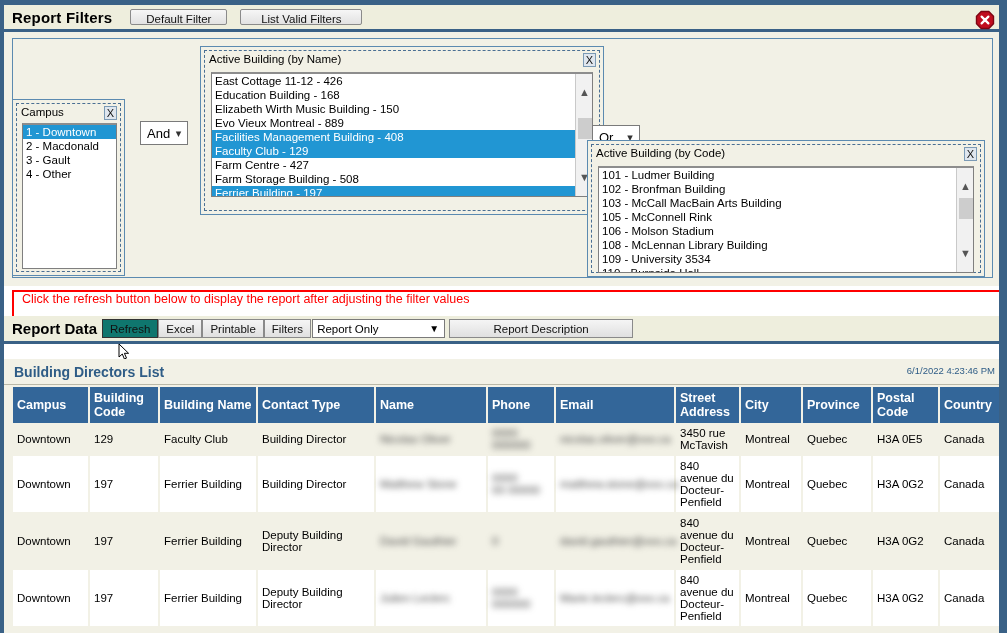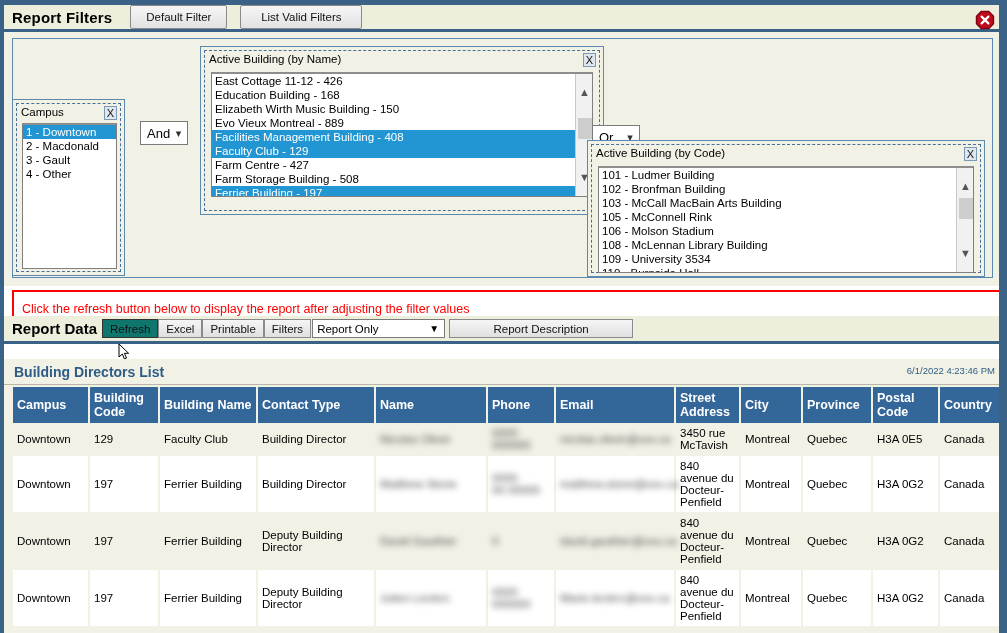--- a/index.html
+++ b/index.html
@@ -34,21 +34,21 @@
     margin-left: 8px; margin-right: 8px;
     color: #000; letter-spacing: .2px;
   }
   .btn {
     background: linear-gradient(#f6f6f6, #e2e2e2);
     border: 1px solid #8a8a8a;
     border-radius: 2px;
     font-size: 11.5px;
     color: #111;
     padding: 3px 8px;
-    height: 24px;
+    height: 16px;
     line-height: 13px;
     cursor: pointer;
     font-family: "Liberation Sans", sans-serif;
     white-space: nowrap;
   }
   .btn.wide1 { width: 97px; }
   .btn.wide2 { width: 122px; margin-left: 3px; }
 
   .close-badge {
     position: absolute; right: 8px; top: 5px;
@@ -169,21 +169,21 @@
     background: #cdcdcd;
     cursor: pointer;
   }
 
   
   .msg-bar {
     position: absolute; left: 8px; top: 290px;
     width: 991px; height: 28px;
     border: 2px solid #ff0000;
     background: #ffffff;
-    display: flex; align-items: flex-end;
+    display: flex; align-items: flex-start;
   }
   .msg-text {
     color: #ff0000; font-size: 12.5px;
     margin-left: 8px;
   }
 
   
   .rd-sep {
     position: absolute; left: 0; top: 322px;
     width: 999px; height: 6px;

